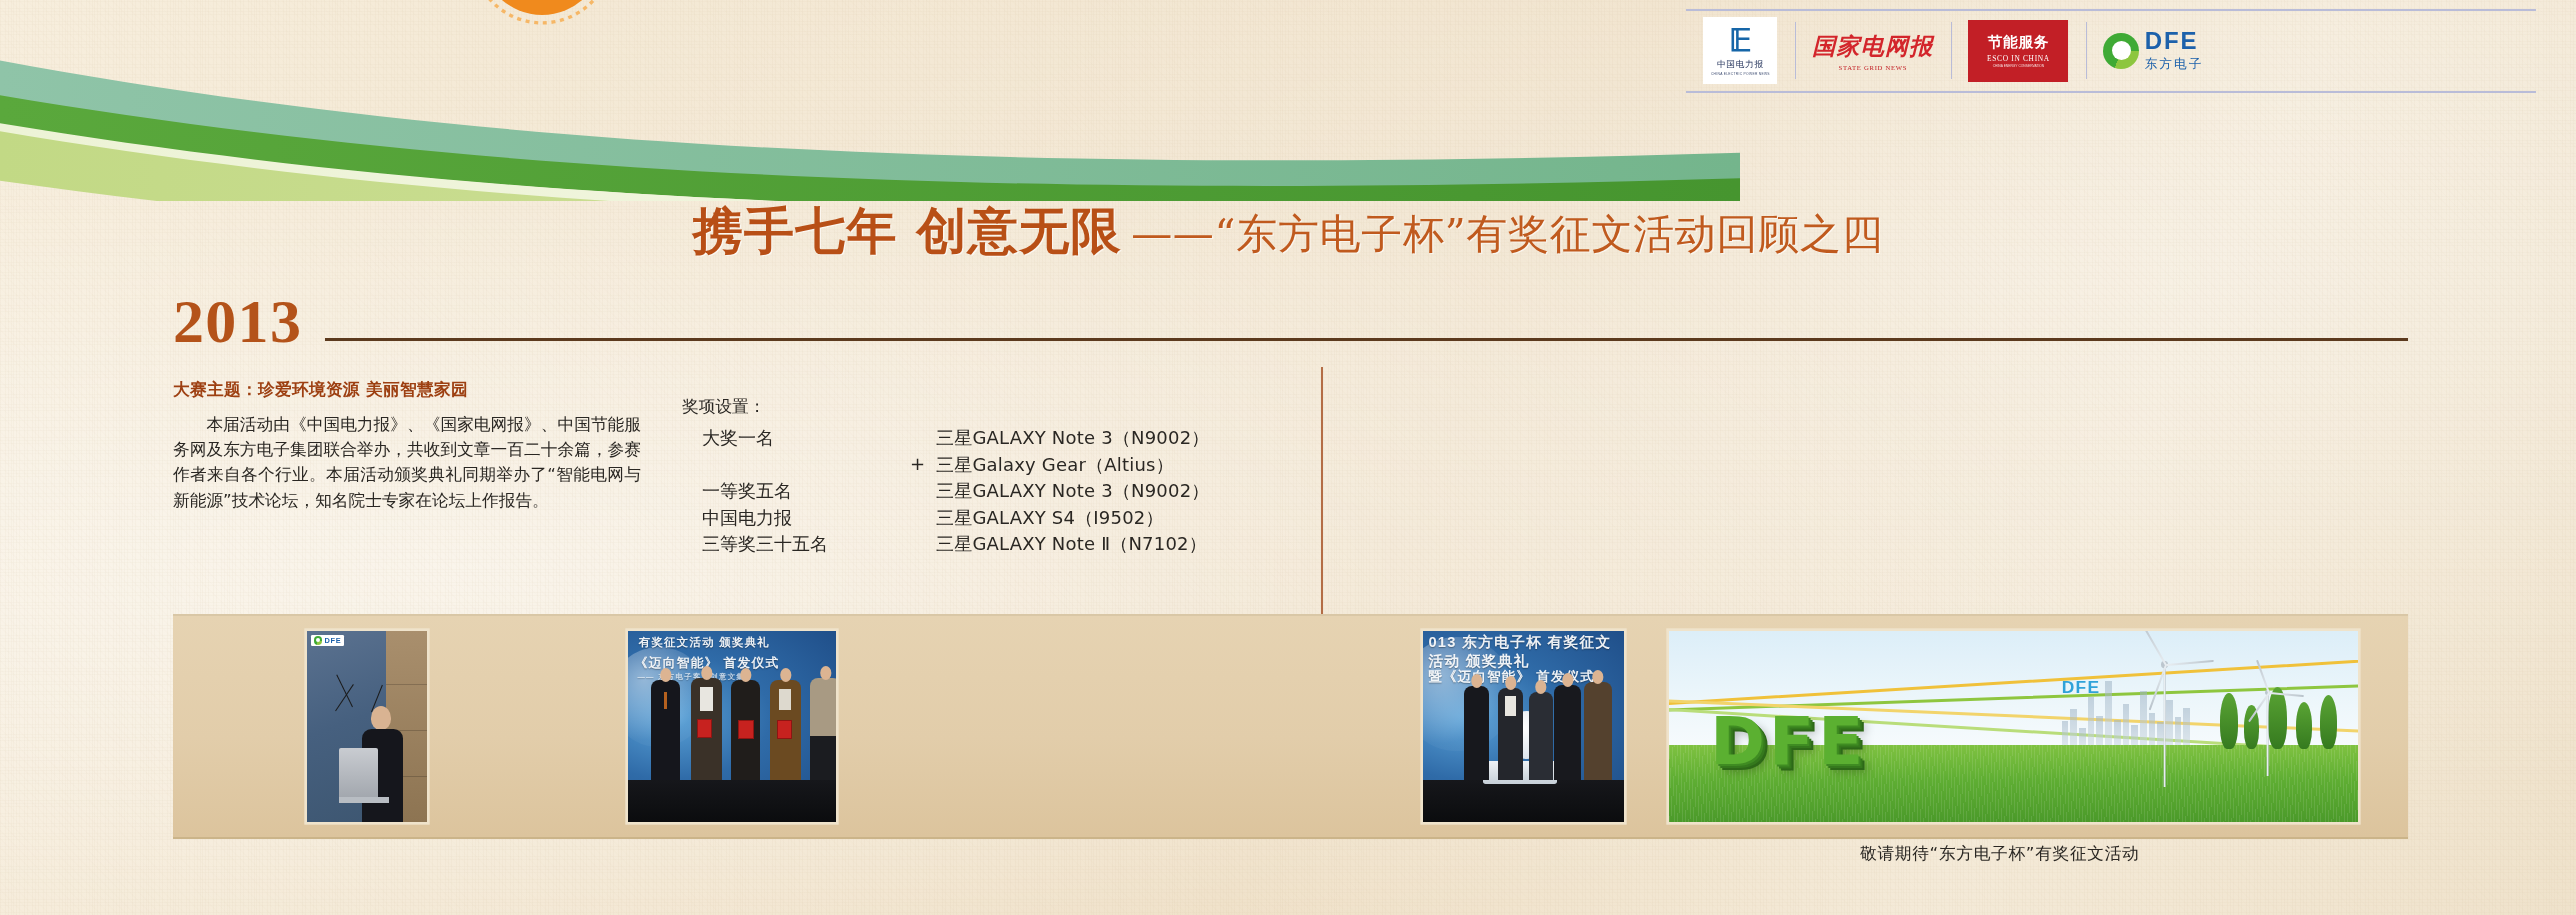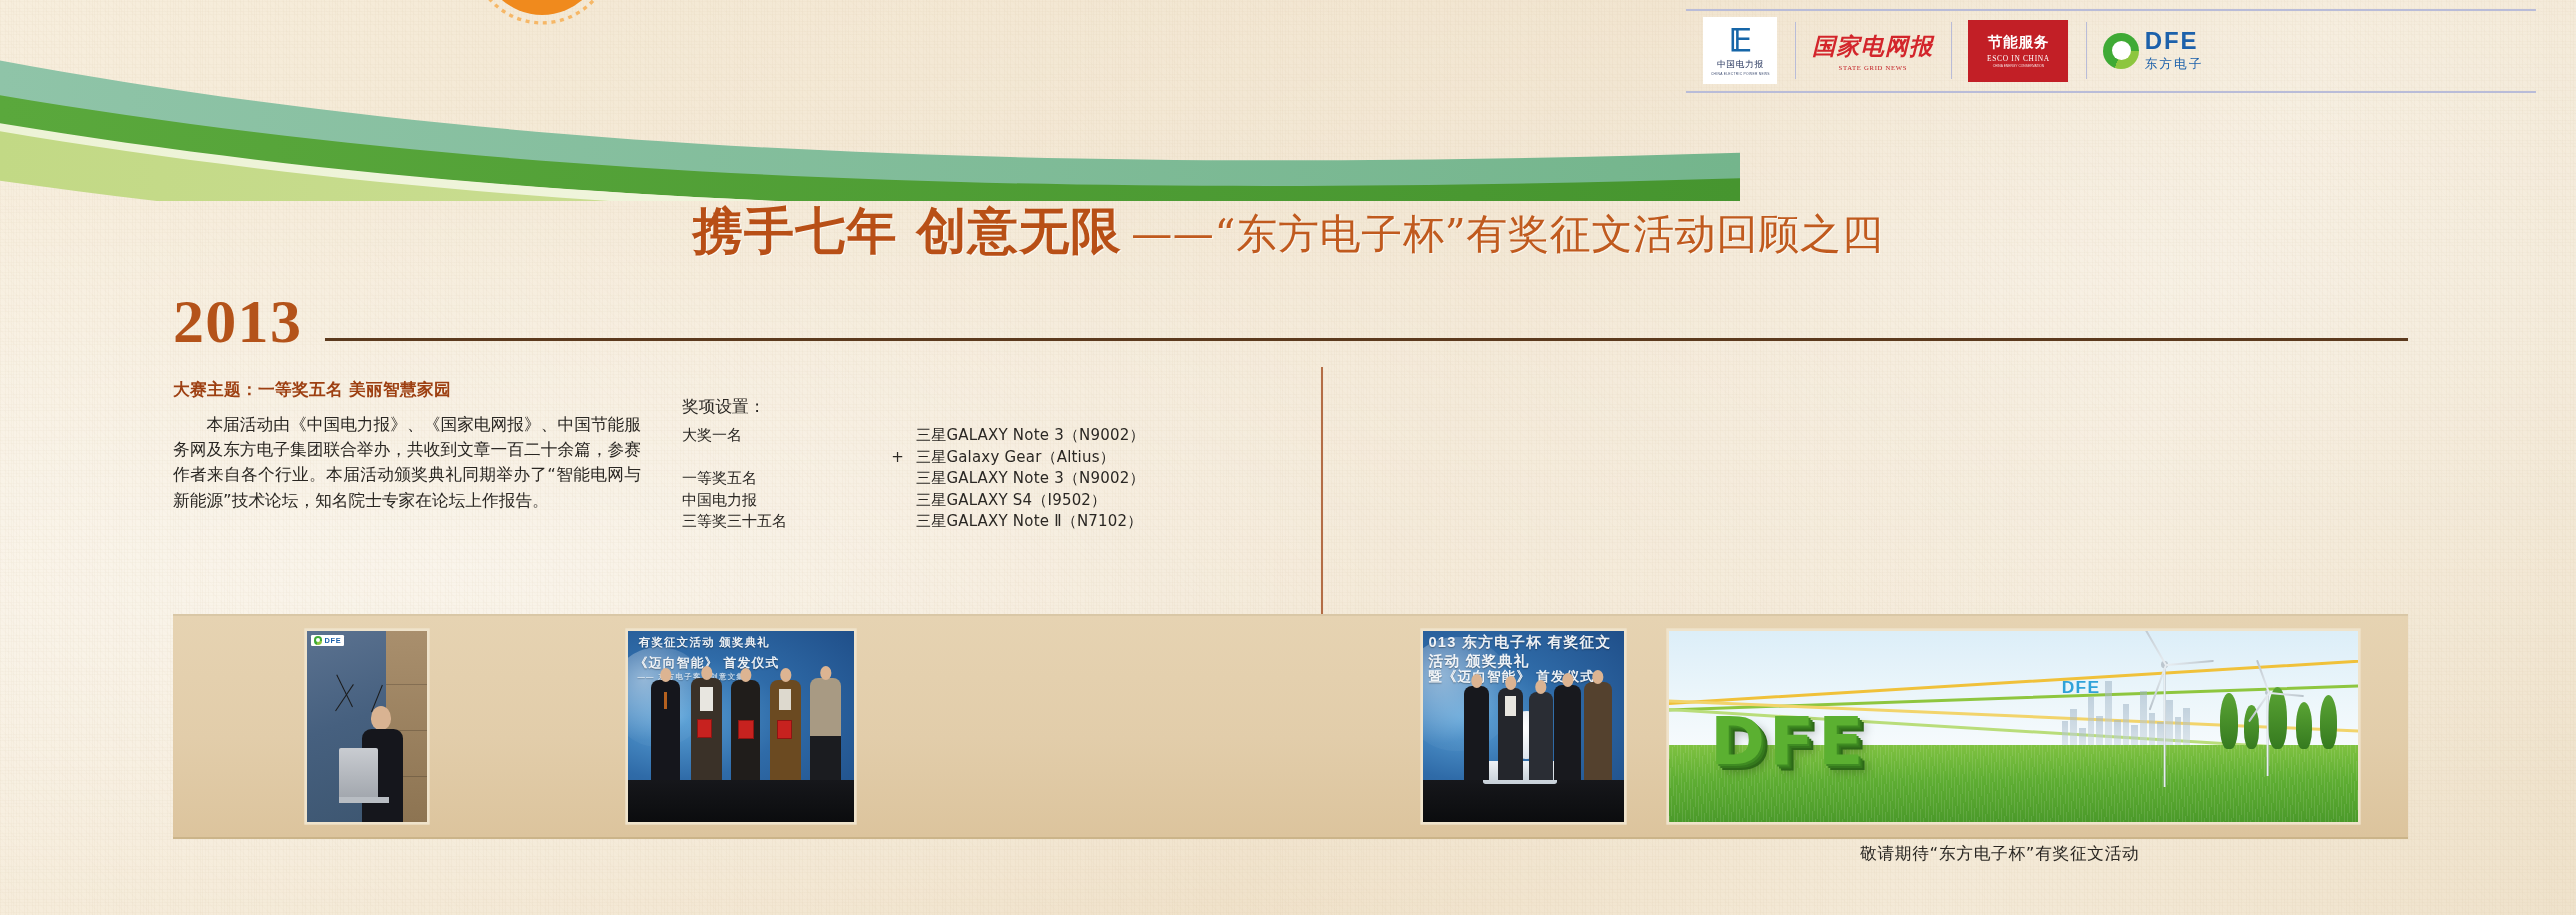--- a/index.html
+++ b/index.html
@@ -81,21 +81,21 @@
   }
   #year .bar{flex:1;height:2.7px;background:#5c3a1e;margin-left:2.7px;margin-bottom:8px;}
   
   .col{position:absolute;color:#2b2b28;}
   .cn{font-family:"DejaVu Sans",sans-serif;}
   #col1{left:173px;top:378px;width:468px;}
   #col1 .subject{font-size:16.7px;color:#9d3f11;font-weight:bold;letter-spacing:0.3px;margin-bottom:10.7px;}
   #col1 .body{font-size:16.7px;line-height:1.52;text-align:justify;text-indent:2em;color:#2a2723;}
   #col2{left:682px;top:395px;width:575px;}
   #col2 .awards-title{font-size:16.7px;color:#2a2723;margin-bottom:6.7px;}
-  #col2 table{border-collapse:collapse;font-size:15px;color:#2a2723;}
+  #col2 table{border-collapse:collapse;font-size:18px;color:#2a2723;margin-left:20px;}
   #col2 td{padding:1.3px 0;vertical-align:top;white-space:nowrap;}
   #col2 td.name{width:201px;}
   #col2 td.plus{width:29px;text-align:center;color:#2a2723;}
   #col2 td.prize{padding-left:4px;letter-spacing:0.2px;}
   #divider{position:absolute;left:1321px;top:367px;width:2px;height:462px;background:#a8572c;opacity:.85;}
   #col3{left:1398px;top:376px;width:495px;}
   #col3 .booktitle{font-size:16px;color:#b0571d;font-weight:bold;text-align:center;letter-spacing:0.3px;margin-bottom:9.4px;}
   #col3 .body{font-size:16.7px;line-height:1.52;text-align:justify;text-indent:2em;color:#2a2723;}
   #col4{left:1919px;top:415px;width:495px;}
   #col4 .body{font-size:16.7px;line-height:1.52;text-align:justify;color:#2a2723;}
@@ -114,21 +114,21 @@
   .wall i{position:absolute;left:0;right:0;height:1.3px;background:rgba(0,0,0,.18);}
   .dfe-badge{position:absolute;left:4px;top:4px;display:flex;align-items:center;gap:2px;background:#fff;padding:1.3px 2.7px;border-radius:1.3px;}
   .dfe-badge .c{width:8.7px;height:8.7px;border-radius:50%;background:conic-gradient(from 200deg,#3faa35 0 250deg,#8dc63f 250deg 360deg);position:relative;}
   .dfe-badge .c::after{content:"";position:absolute;left:2.3px;top:2.3px;width:4px;height:4px;border-radius:50%;background:#fff;}
   .dfe-badge .t{font-size:7.4px;font-weight:bold;color:#1c61ab;letter-spacing:0.7px;}
   .mic{position:absolute;width:1.3px;background:#1b1b1b;transform-origin:bottom;}
   .person-head{position:absolute;border-radius:50% 50% 45% 45%;background:#d9b392;}
   .person-body{position:absolute;background:#15161c;border-radius:9.4px 9.4px 0 0;}
   .laptop{position:absolute;background:linear-gradient(180deg,#c9ccd1,#9ea3aa);border-radius:2px 2px 0 0;}
   
-  #p2{left:455px;top:14.7px;width:226px;height:191px;}
+  #p2{left:455px;top:14.7px;width:208px;height:191px;}
   .blue-backdrop{position:absolute;inset:0;background:radial-gradient(ellipse at 22% 45%,#5aa2d8 0%,#2f6ba8 42%,#1d4a84 100%);}
   .globe{position:absolute;left:-19px;top:16px;width:100px;height:100px;border-radius:50%;background:radial-gradient(circle at 35% 32%,rgba(255,255,255,.45),rgba(255,255,255,.04) 65%);}
   .bd-txt{position:absolute;color:rgba(255,255,255,.92);font-weight:bold;letter-spacing:1.3px;text-shadow:0 0.7px 1.3px rgba(0,0,0,.35);}
   .floor{position:absolute;left:0;right:0;bottom:0;height:22%;background:linear-gradient(180deg,#16171b,#0b0c0e);}
   .suit{position:absolute;bottom:22%;border-radius:8px 8px 0 0;}
   .suit .hd{position:absolute;left:50%;transform:translateX(-50%);top:-11.4px;width:11.4px;height:13.4px;border-radius:50%;background:#dcb492;}
   .cert{position:absolute;width:13.4px;height:17.4px;background:#c7221f;border:0.7px solid #8e1512;}
   
   #p3{left:1250px;top:14.7px;width:201px;height:191px;}
   .podiumball{position:absolute;left:40%;top:42%;width:48px;height:48px;border-radius:50%;background:radial-gradient(circle at 40% 35%,#ffffff,#dfe6ee 70%,#b9c4d0);}
@@ -231,21 +231,21 @@
   <div id="headline">
     <span class="h1">携手七年 创意无限</span><span class="h2">——“东方电子杯”有奖征文活动回顾之四</span>
   </div>
 
   <div id="year">
     <span class="num">2013</span>
     <span class="bar"></span>
   </div>
 
   <div class="col cn" id="col1">
-    <div class="subject">大赛主题：一等奖五名 美丽智慧家园</div>
+    <div class="subject">大赛主题：珍爱环境资源 美丽智慧家园</div>
     <div class="body">本届活动由《中国电力报》、《国家电网报》、中国节能服务网及东方电子集团联合举办，共收到文章一百二十余篇，参赛作者来自各个行业。本届活动颁奖典礼同期举办了“智能电网与新能源”技术论坛，知名院士专家在论坛上作报告。</div>
   </div>
 
   <div class="col cn" id="col2">
     <div class="awards-title">奖项设置：</div>
     <table>
       <tbody>
         <tr>
           <td class="name">大奖一名</td>
           <td class="plus"></td>

